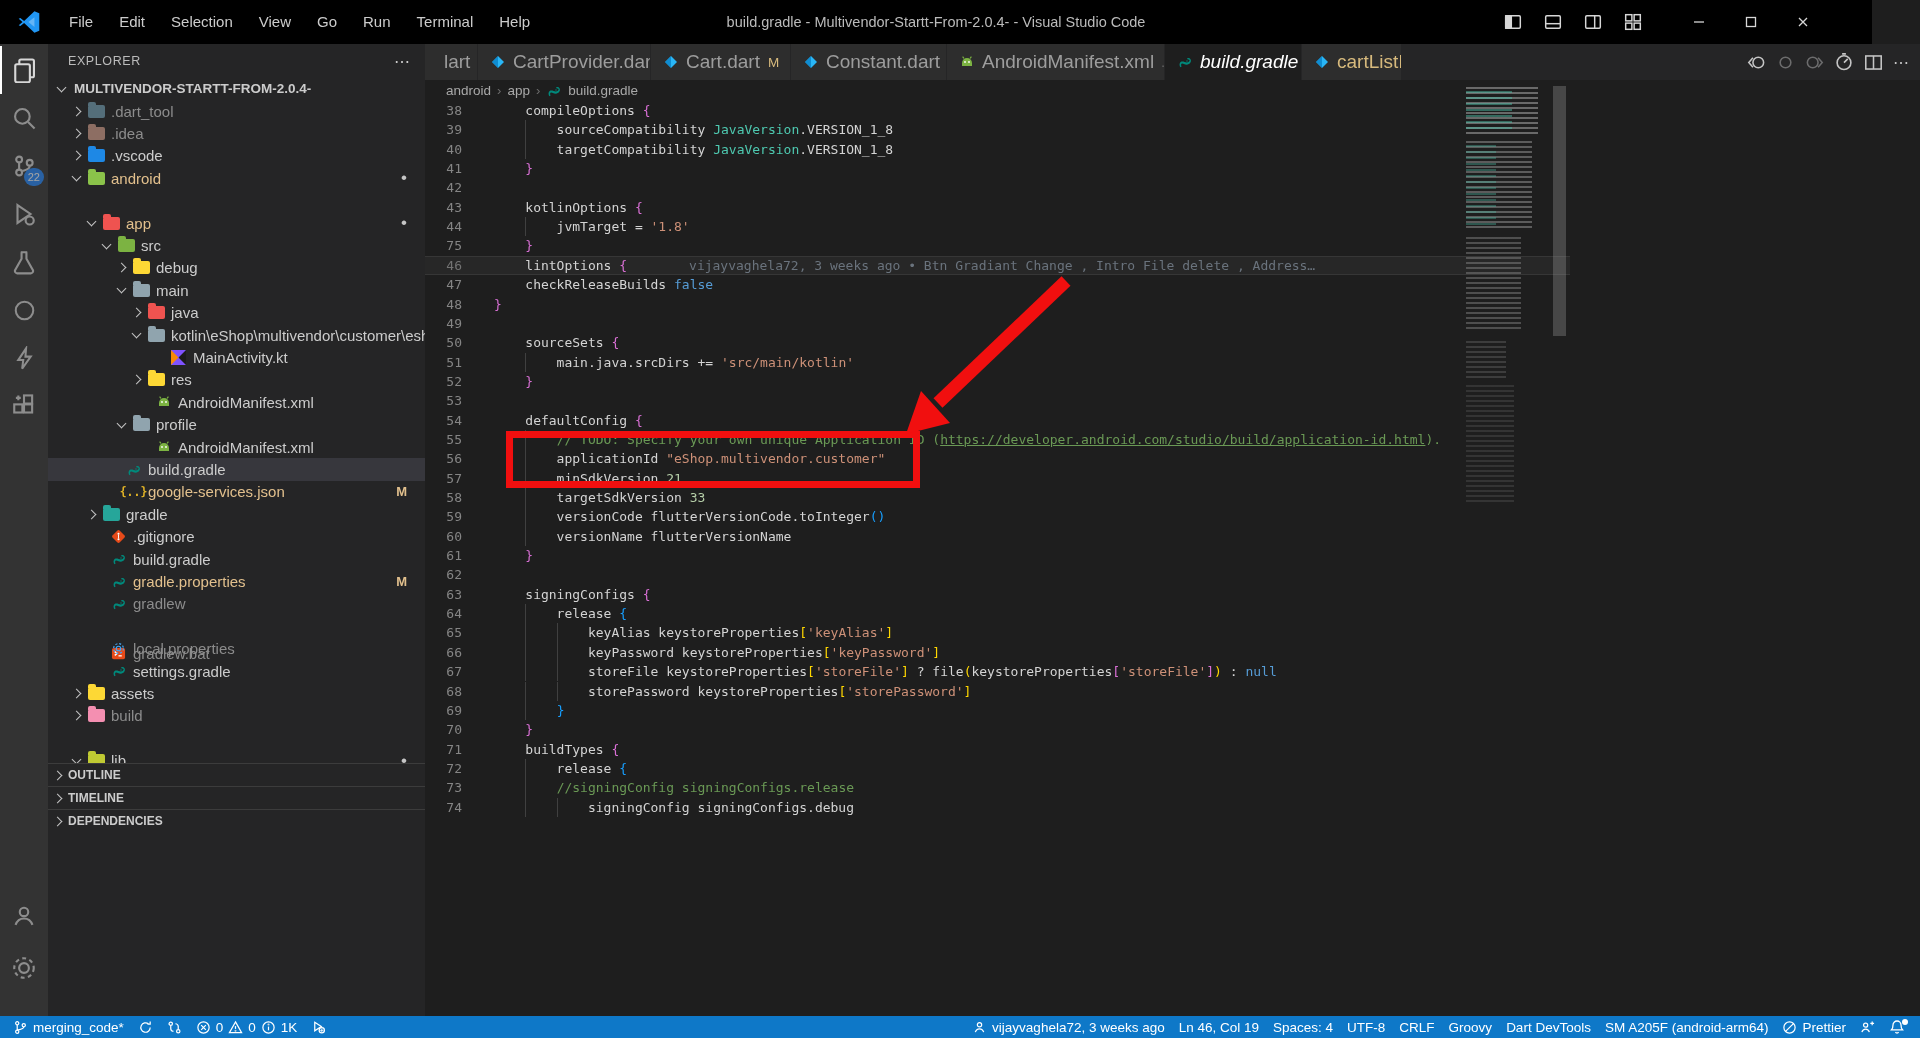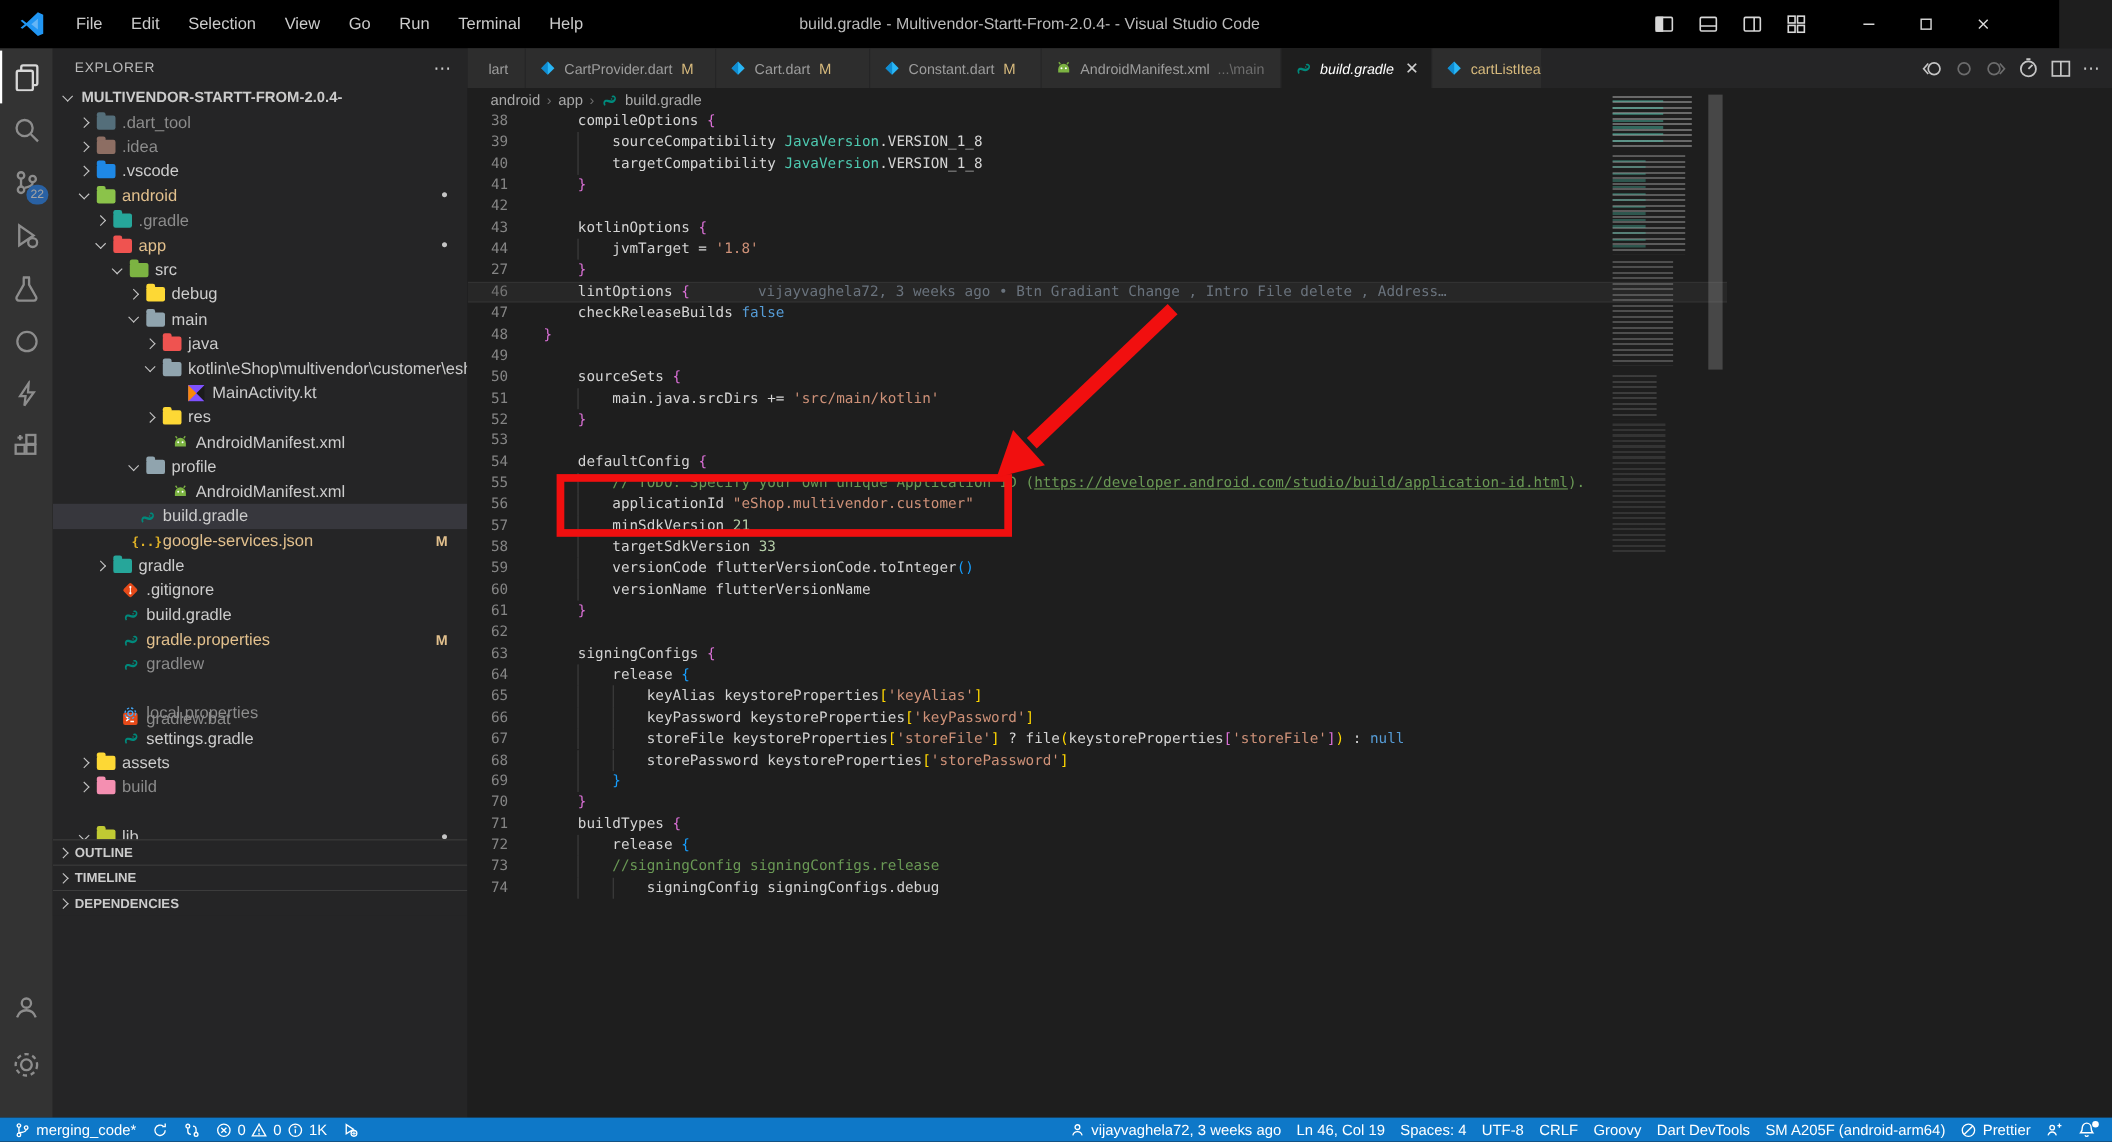--- a/index.html
+++ b/index.html
@@ -47,21 +47,21 @@
   .tdot  { position:absolute; right:18px; color:#c5c5c5; font-size:17px; }
   .sb-section { position:absolute; left:0; width:100%; height:23px; display:flex; align-items:center; gap:7px;
                 padding-left:6px; font-weight:700; font-size:12px; color:#cccccc;
                 border-top:1px solid #3c3c3c; background:#252526; }
 
   
   #main { position:absolute; left:425px; top:44px; width:1495px; height:972px; background:#1e1e1e; }
   #tabbar { position:absolute; left:0; top:0; width:100%; height:36px; background:#252526; display:flex; }
   .tab { position:relative; height:36px; display:flex; align-items:center; padding:0 12px;
          background:#2d2d2d; border-right:1px solid #252526; white-space:nowrap; overflow:hidden; }
-  .tab .tlabel { margin-left:7px; font-size:13px; color:#9d9d9d; }
+  .tab .tlabel { margin-left:7px; font-size:19px; color:#9d9d9d; }
   .tab.active { background:#1e1e1e; }
   .tab.active .tlabel { color:#ffffff; font-style:italic; }
   .tab .tdesc { margin-left:7px; font-size:13px; color:#6d6d6d; }
   .tab .tm { margin-left:8px; color:#d7ba7d; font-size:13.5px; }
   .tab .tclose { margin-left:10px; color:#d0d0d0; font-size:15px; }
   .tab.mod-color .tlabel { color:#d7ba7d; }
   #tab-actions { position:absolute; right:0; top:0; height:36px; display:flex; align-items:center; gap:10px; padding-right:10px; }
   .ta-icon { opacity:.9; display:flex; }
   .ta-icon.dim { opacity:.4; }
   #breadcrumb { position:absolute; left:0; top:36px; width:100%; height:21px; display:flex; align-items:center;
@@ -293,26 +293,20 @@
           <span class="folder" style="background: rgb(30, 136, 229);"></span>
           <span class="label norm">.vscode</span>
         </div>
         <div class="trow" style="top: 67.2px;">
           <span class="spacer" style="width: 25px;"></span>
           <span class="chev down"></span>
           <span class="folder" style="background: rgb(139, 195, 74);"></span>
           <span class="label mod">android</span>
           <span class="tdot">•</span>
         </div>
-        <div class="trow" style="top: 89.6px;">
-          <span class="spacer" style="width: 40px;"></span>
-          <span class="chev right"></span>
-          <span class="folder" style="background: rgb(38, 166, 154);"></span>
-          <span class="label dim">.gradle</span>
-        </div>
         <div class="trow" style="top: 112px;">
           <span class="spacer" style="width: 40px;"></span>
           <span class="chev down"></span>
           <span class="folder" style="background: rgb(239, 83, 80);"></span>
           <span class="label mod">app</span>
           <span class="tdot">•</span>
         </div>
         <div class="trow" style="top: 134.4px;">
           <span class="spacer" style="width: 55px;"></span>
           <span class="chev down"></span>
@@ -642,21 +636,21 @@
         <span>build.gradle</span>
       </div>
     <div id="code">
         <div class="cline" style="top: 0px;"><span class="lnum">38</span><span class="ltext"><span class="tk-d">    compileOptions </span><span class="tk-b2">{</span></span></div>
         <div class="cline" style="top: 19.35px;"><span class="lnum">39</span><span class="ltext"><span class="tk-d">        sourceCompatibility </span><span class="tk-t">JavaVersion</span><span class="tk-d">.VERSION_1_8</span></span><span class="guide" style="left: 100.32px;"></span></div>
         <div class="cline" style="top: 38.7px;"><span class="lnum">40</span><span class="ltext"><span class="tk-d">        targetCompatibility </span><span class="tk-t">JavaVersion</span><span class="tk-d">.VERSION_1_8</span></span><span class="guide" style="left: 100.32px;"></span></div>
         <div class="cline" style="top: 58.05px;"><span class="lnum">41</span><span class="ltext"><span class="tk-d">    </span><span class="tk-b2">}</span></span></div>
         <div class="cline" style="top: 77.4px;"><span class="lnum">42</span><span class="ltext"></span></div>
         <div class="cline" style="top: 96.75px;"><span class="lnum">43</span><span class="ltext"><span class="tk-d">    kotlinOptions </span><span class="tk-b2">{</span></span></div>
         <div class="cline" style="top: 116.1px;"><span class="lnum">44</span><span class="ltext"><span class="tk-d">        jvmTarget = </span><span class="tk-s">'1.8'</span></span><span class="guide" style="left: 100.32px;"></span></div>
-        <div class="cline" style="top: 135.45px;"><span class="lnum">27</span><span class="ltext"><span class="tk-d">    </span><span class="tk-b2">}</span></span></div>
+        <div class="cline" style="top: 135.45px;"><span class="lnum">75</span><span class="ltext"><span class="tk-d">    </span><span class="tk-b2">}</span></span></div>
         <div class="cline current" style="top: 154.8px;"><span class="lnum">46</span><span class="ltext"><span class="tk-d">    lintOptions </span><span class="tk-b2">{</span><span class="blame">vijayvaghela72, 3 weeks ago • Btn Gradiant Change , Intro File delete , Address…</span></span></div>
         <div class="cline" style="top: 174.15px;"><span class="lnum">47</span><span class="ltext"><span class="tk-d">    checkReleaseBuilds </span><span class="tk-k">false</span></span></div>
         <div class="cline" style="top: 193.5px;"><span class="lnum">48</span><span class="ltext"><span class="tk-b2">}</span></span></div>
         <div class="cline" style="top: 212.85px;"><span class="lnum">49</span><span class="ltext"></span></div>
         <div class="cline" style="top: 232.2px;"><span class="lnum">50</span><span class="ltext"><span class="tk-d">    sourceSets </span><span class="tk-b2">{</span></span></div>
         <div class="cline" style="top: 251.55px;"><span class="lnum">51</span><span class="ltext"><span class="tk-d">        main.java.srcDirs += </span><span class="tk-s">'src/main/kotlin'</span></span><span class="guide" style="left: 100.32px;"></span></div>
         <div class="cline" style="top: 270.9px;"><span class="lnum">52</span><span class="ltext"><span class="tk-d">    </span><span class="tk-b2">}</span></span></div>
         <div class="cline" style="top: 290.25px;"><span class="lnum">53</span><span class="ltext"></span></div>
         <div class="cline" style="top: 309.6px;"><span class="lnum">54</span><span class="ltext"><span class="tk-d">    defaultConfig </span><span class="tk-b2">{</span></span></div>
         <div class="cline" style="top: 328.95px;"><span class="lnum">55</span><span class="ltext"><span class="tk-d">        </span><span class="tk-c">// TODO: Specify your own unique Application ID (</span><span class="tk-l">https://developer.android.com/studio/build/application-id.html</span><span class="tk-c">).</span></span><span class="guide" style="left: 100.32px;"></span></div>

